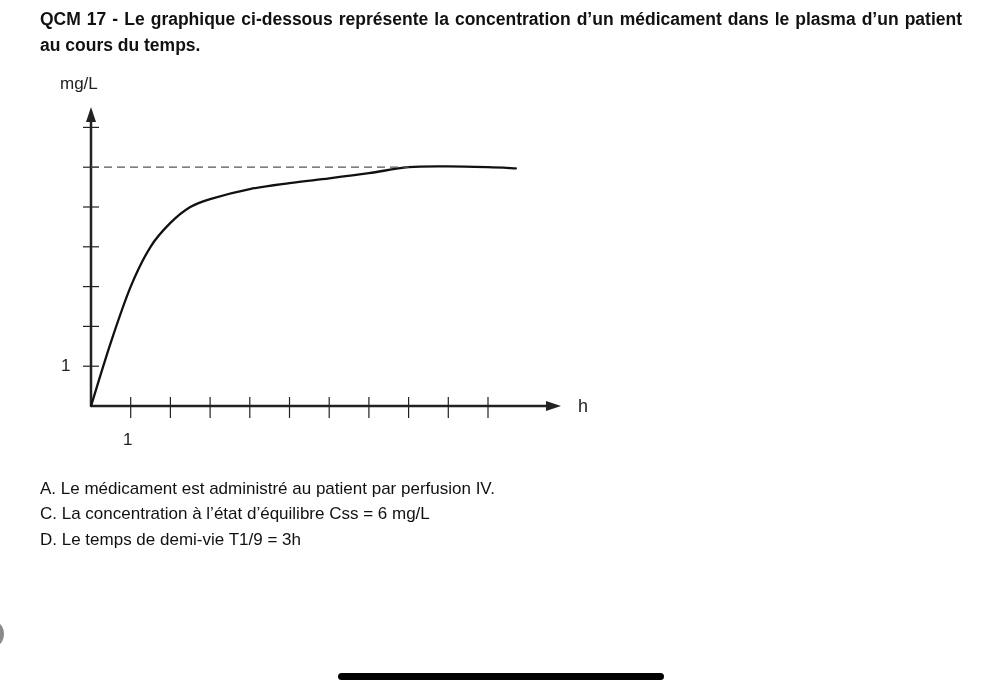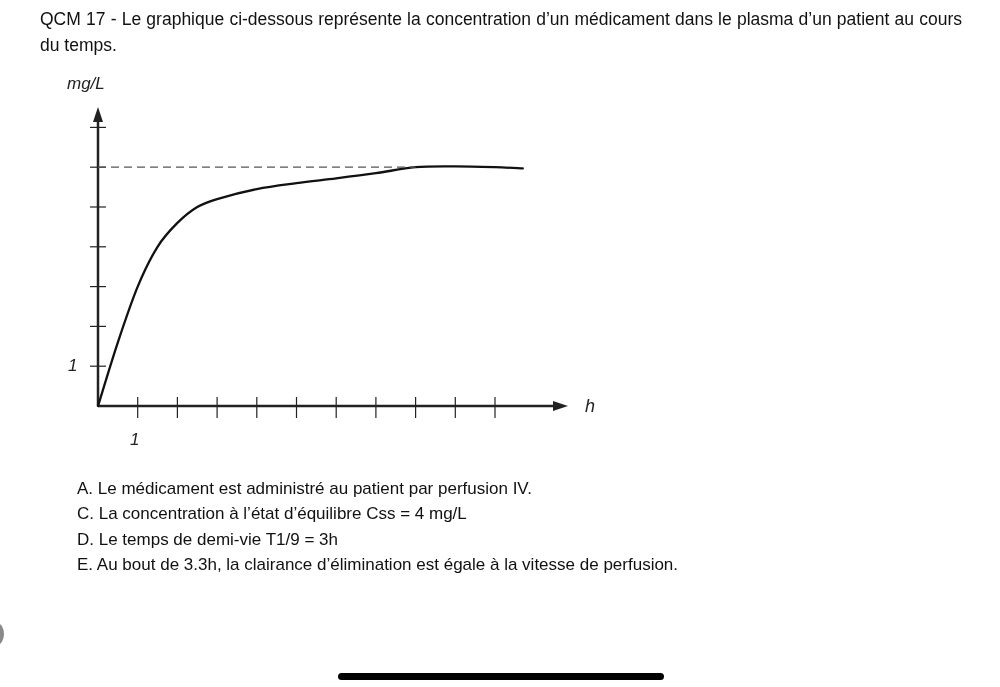--- a/index.html
+++ b/index.html
@@ -2,31 +2,31 @@
 <html><head>
 <meta charset="utf-8">
 <style>
   html, body { margin: 0; padding: 0; }
   body {
     width: 1000px; height: 687px; background: #ffffff; position: relative; overflow: hidden;
     font-family: "Liberation Sans", sans-serif; color: #000;
   }
   .question {
     position: absolute; left: 40px; top: 6px; width: 922px;
-    font-family: "Liberation Sans", sans-serif; font-weight: normal; font-size: 17.5px;
+    font-family: "Liberation Sans", sans-serif; font-weight: bold; font-size: 17.5px;
     line-height: 26px; text-align: justify; text-align-last: left; color: #111;
   }
-  .chart { position: absolute; left: 15px; top: 60px; width: 620px; height: 400px; font-style: italic; }
+  .chart { position: absolute; left: 8px; top: 60px; width: 620px; height: 400px; }
   .chart svg { position: absolute; left: 0; top: 0; }
   .ylabel { position: absolute; left: 52px; top: 14px; font-size: 17px; color: #222; font-family: "Liberation Sans", sans-serif; }
   .ytick-label { position: absolute; left: 53px; top: 296px; font-size: 17px; color: #222; }
   .xtick-label { position: absolute; left: 115px; top: 370px; font-size: 17px; color: #222; }
   .xlabel { position: absolute; left: 570px; top: 336px; font-size: 18px; color: #222; }
   .options { position: absolute; left: 40px; top: 476px; font-size: 17px; line-height: 25.3px; color: #111; }
-  .option { white-space: nowrap; margin-left: 37px; }
+  .option { white-space: nowrap; }
   .home-indicator { position: absolute; left: 338px; top: 673px; width: 326px; height: 7px; border-radius: 4px; background: #000; }
   .edge-circle { position: absolute; left: -10px; top: 623px; width: 14px; height: 22px; border-radius: 50%; background: #8a8a8a; }
 </style>
 </head>
 <body>
 
 <div class="question">QCM 17 - Le graphique ci-dessous représente la concentration d’un médicament dans le plasma d’un patient au cours du temps.</div>
 
 <div class="chart">
   <svg id="chart-svg" width="620" height="400">
@@ -55,19 +55,18 @@
       <path d="M83,107.20000000000002 L400.6,107.20000000000002" fill="none" stroke="#555555" stroke-width="1.3" stroke-dasharray="8,5"></path>
     </svg>
   <div class="ylabel">mg/L</div>
   <div class="ytick-label">1</div>
   <div class="xtick-label">1</div>
   <div class="xlabel">h</div>
 </div>
 
 <div class="options">
   <div class="option">A. Le médicament est administré au patient par perfusion IV.</div>
-  <div class="option">C. La concentration à l’état d’équilibre Css = 4 mg/L</div>
+  <div class="option">C. La concentration à l’état d’équilibre Css = 6 mg/L</div>
   <div class="option">D. Le temps de demi-vie T1/9 = 3h</div>
-  <div class="option">E. Au bout de 3.3h, la clairance d’élimination est égale à la vitesse de perfusion.</div>
 </div>
 
 <div class="edge-circle"></div>
 <div class="home-indicator"></div>
 
 </body></html>

